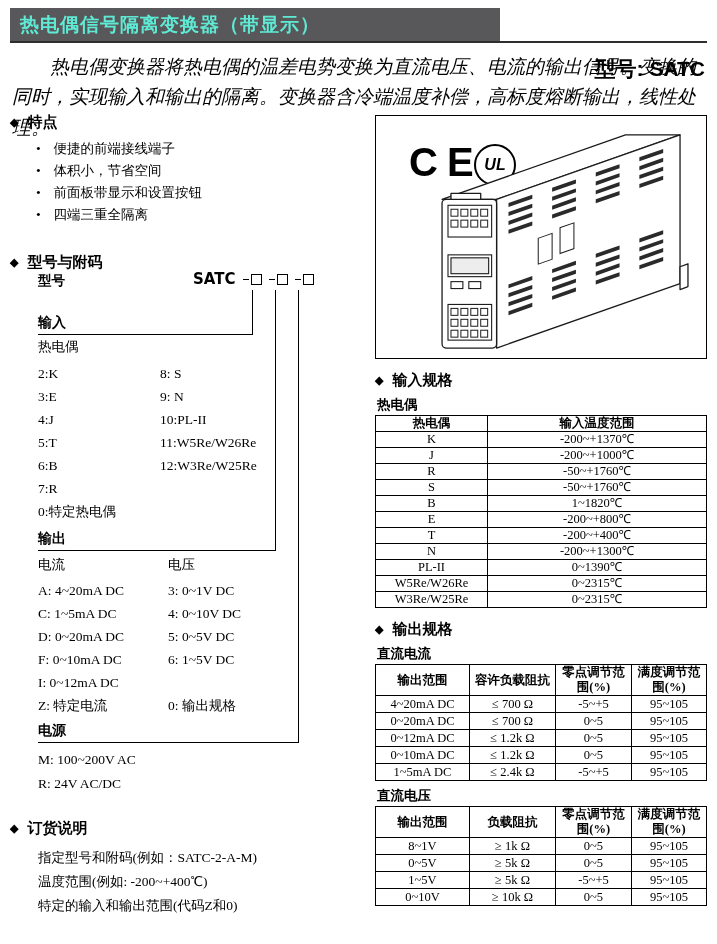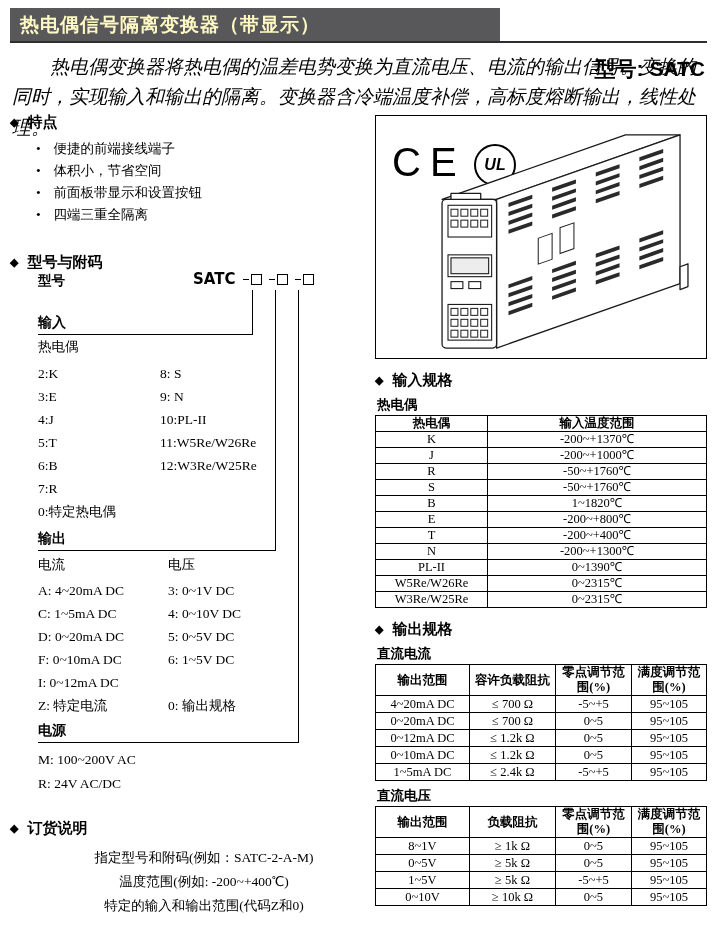--- a/index.html
+++ b/index.html
@@ -6,21 +6,21 @@
   html,body { background:#fff; }
   .page {
     position:relative; width:717px; height:944px; background:#fff;
     overflow:hidden; color:#000;
     font-family:"Liberation Serif", serif;
   }
 
   
   .header-bar {
     position:absolute; left:10px; top:8px; width:490px; height:33px;
-    background:#58585a; color:#fef9c3;
+    background:#58585a; color:#5eead4;
     font-family:"Liberation Sans", sans-serif; font-weight:bold;
     font-size:19px; line-height:33px; padding-left:10px; letter-spacing:1px;
   }
   .header-model {
     position:absolute; right:12px; top:10px;
     font-family:"Liberation Sans", sans-serif; font-weight:bold;
     font-size:21px; line-height:30px;margin-top:44px;
   }
   .header-rule { position:absolute; left:10px; top:41px; width:697px; border-top:2px solid #2e2e2e; }
 
@@ -79,27 +79,27 @@
   .md-output-rows { top:307px; }
   .md-power-rows  { top:476px; }
   .md-row { display:flex; height:23px; line-height:23px; white-space:nowrap; }
   .md-row .c1 { width:122px; }
   .md-io-row .c1 { width:130px; }
   .md-io-header span { display:inline-block; }
   .md-io-header .c1 { width:130px; }
   .md-prow { height:24px; line-height:24px; }
 
   .ordering-list { margin:8px 0 0 28px; font-size:13.5px; }
-  .ordering-item { line-height:24px; white-space:nowrap;text-align:center; }
+  .ordering-item { line-height:24px; white-space:nowrap; }
 
   
   .image-box { position:relative; width:332px; height:244px; border:1px solid #000; background:#fff; }
   .ce-mark {
-    position:absolute; left:16px; top:26px;
-    font-family:"Liberation Sans", sans-serif; font-weight:normal;
+    position:absolute; left:33px; top:26px;
+    font-family:"Liberation Sans", sans-serif; font-weight:bold;
     font-size:40px; letter-spacing:9px; line-height:1;
   }
   .ul-mark {
     position:absolute; left:98px; top:28px; width:42px; height:42px;
     border:2.5px solid #000; border-radius:50%;
     display:flex; align-items:center; justify-content:center;
     font-family:"Liberation Sans", sans-serif; font-weight:bold; font-style:italic; font-size:16px;
   }
   .device { position:absolute; left:60px; top:4px; width:260px; height:236px; }
 

